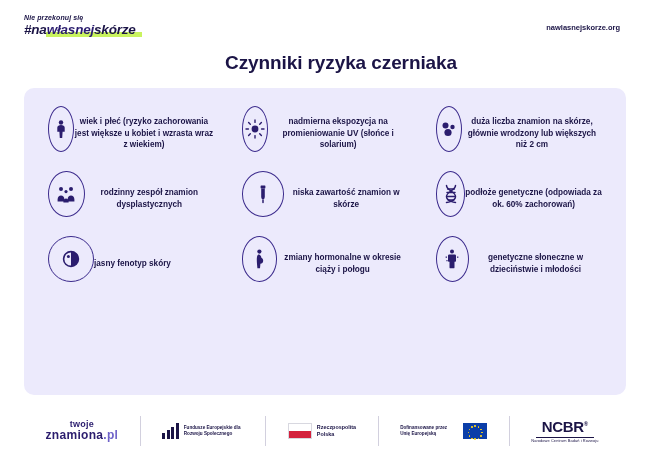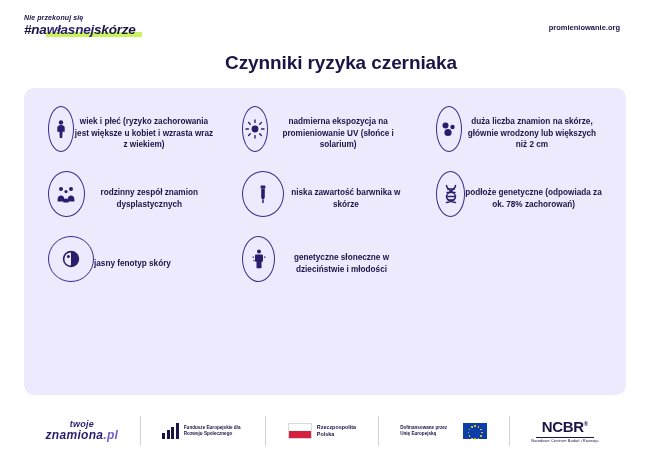--- a/index.html
+++ b/index.html
@@ -174,21 +174,21 @@
     letter-spacing: 0.2px;
   }
   .logo-znamiona .l2 {
     font-size: 12px;
     letter-spacing: 0.3px;
   }
   .logo-znamiona .dot {
     color: #6f63c9;
     margin-top: 22px;
   }
-  .lz-wrap { display: flex; gap: 3px; font-style: italic; }
+  .lz-wrap { display: flex; gap: 3px; }
 
   
   .eu-funds { display: flex; align-items: center; gap: 5px; }
   .eu-bars {
     display: flex; align-items: flex-end; gap: 1.5px; height: 16px;
   }
   .eu-bars i {
     display: block; width: 3px; background: #1b1446;
   }
   .eu-text {
@@ -241,21 +241,21 @@
 <div class="page">
 
   <div class="header">
     <div class="brand">
       <div class="brand-top">Nie przekonuj się</div>
       <div class="brand-main">
         <span class="brand-underline"></span>
         <span class="accent">#</span><span class="accent">na</span><span class="hl">własnej</span><span class="accent">skórze</span>
       </div>
     </div>
-    <div class="site-url">promieniowanie.org</div>
+    <div class="site-url">nawlasnejskorze.org</div>
   </div>
 
   <div class="main-title">Czynniki ryzyka czerniaka</div>
 
   <div class="card">
     <div class="grid">
 
       <div class="item">
         <div class="icon-circle">
           <svg width="24" height="24" viewBox="0 0 24 24" fill="none" stroke="#2b1d6e" stroke-width="1.5">
@@ -309,48 +309,57 @@
       </div>
 
       <div class="item">
         <div class="icon-circle">
           <svg width="24" height="24" viewBox="0 0 24 24" fill="none" stroke="#2b1d6e" stroke-width="1.5" stroke-linecap="round">
             <rect x="9.6" y="3.4" width="4.8" height="3" rx="0.6" fill="#2b1d6e" stroke="none"></rect>
             <path d="M10.2 6.6h3.6v8.1c0 1.7-.8 2.6-1.8 2.6s-1.8-.9-1.8-2.6z" fill="#2b1d6e" stroke="none"></path>
             <path d="M12 18.1v2.4"></path>
           </svg>
         </div>
-        <div class="item-label">niska zawartość barwnika w skórze</div>
+        <div class="item-label">niska zawartość znamion w skórze</div>
       </div>
 
       <div class="item">
         <div class="icon-circle">
           <svg width="24" height="24" viewBox="0 0 24 24" fill="none" stroke="#2b1d6e" stroke-width="1.5" stroke-linecap="round">
             <path d="M7.5 3.5c0 5 9 6 9 11s-9 6-9 6"></path>
             <path d="M16.5 3.5c0 5-9 6-9 11s9 6 9 6"></path>
             <line x1="8.6" y1="7" x2="15.4" y2="7"></line>
             <line x1="8" y1="10.5" x2="16" y2="10.5"></line>
             <line x1="8.4" y1="14.5" x2="15.6" y2="14.5"></line>
             <line x1="9.2" y1="18" x2="14.8" y2="18"></line>
           </svg>
         </div>
-        <div class="item-label">podłoże genetyczne (odpowiada za ok. 78% zachorowań)</div>
+        <div class="item-label">podłoże genetyczne (odpowiada za ok. 60% zachorowań)</div>
       </div>
 
       <div class="item">
         <div class="icon-circle">
           <svg width="24" height="24" viewBox="0 0 24 24">
             <circle cx="12" cy="12" r="7.4" fill="none" stroke="#2b1d6e" stroke-width="1.6"></circle>
             <path d="M12 4.6a7.4 7.4 0 0 1 0 14.8z" fill="#2b1d6e"></path>
             <circle cx="9.4" cy="9.6" r="1.5" fill="#2b1d6e"></circle>
           </svg>
         </div>
         <div class="item-label">jasny fenotyp skóry</div>
       </div>
 
+      <div class="item">
+        <div class="icon-circle">
+          <svg width="24" height="24" viewBox="0 0 24 24" fill="#2b1d6e">
+            <circle cx="11.4" cy="4.6" r="2.1"></circle>
+            <path d="M10.2 7.4c2.1 0 3 1.3 3.2 3.3.9.4 1.8 1.5 1.8 3 0 1.8-1.3 3-2.8 3.1-.1 1.7-.3 3.3-.4 4.4h-2.6c-.2-2.1-.6-5.4-.6-8.1 0-2.6.1-4.4 1.4-5.7z"></path>
+          </svg>
+        </div>
+        <div class="item-label">zmiany hormonalne w okresie ciąży i połogu</div>
+      </div>
 
       <div class="item">
         <div class="icon-circle">
           <svg width="24" height="24" viewBox="0 0 24 24" fill="#2b1d6e">
             <circle cx="12" cy="4.4" r="2"></circle>
             <path d="M9.2 7.4h5.6c.7 0 1.2.6 1.2 1.3v5.1c0 .6-.4 1-.9 1h-.6v5.6c0 .5-.4.9-.9.9h-3.2c-.5 0-.9-.4-.9-.9v-5.6h-.6c-.5 0-.9-.4-.9-1V8.7c0-.7.5-1.3 1.2-1.3z"></path>
             <rect x="5.6" y="9.4" width="1.4" height="1.4" rx="0.3"></rect>
             <rect x="17" y="9.4" width="1.4" height="1.4" rx="0.3"></rect>
             <rect x="6.4" y="13" width="1.2" height="1.2" rx="0.3"></rect>
           </svg>

